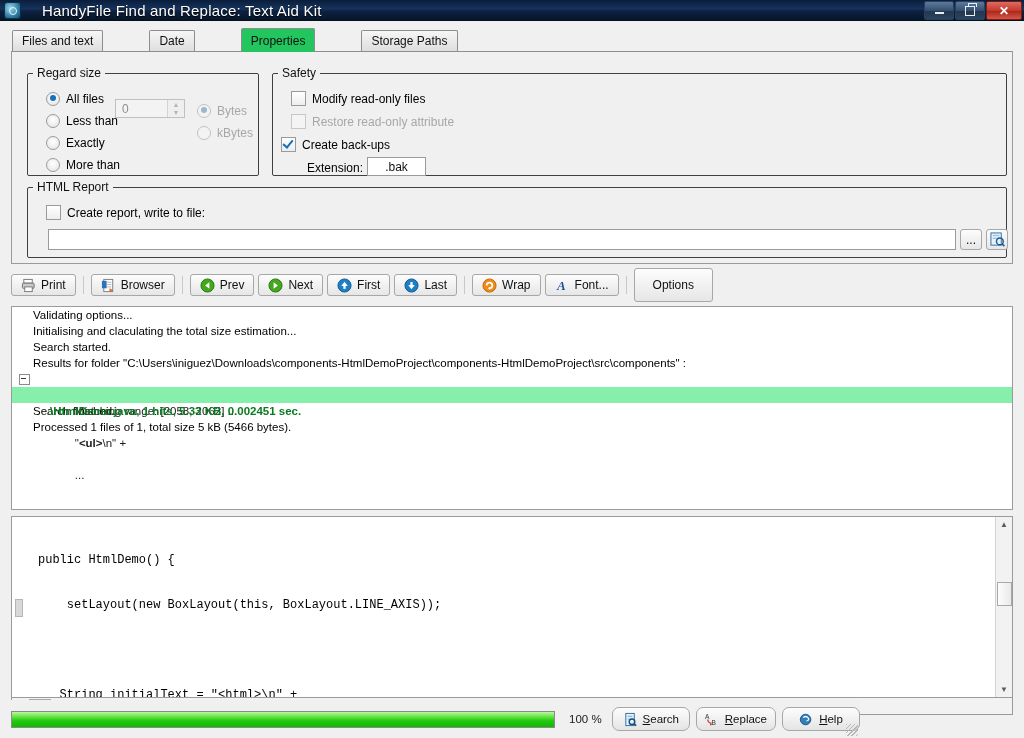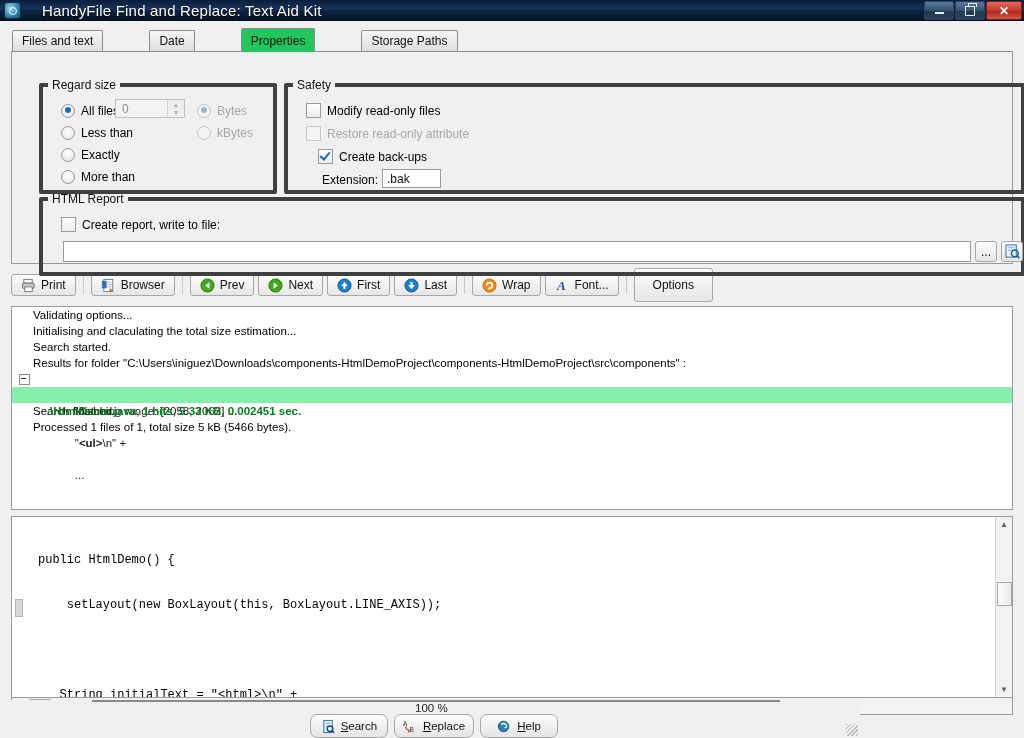--- a/index.html
+++ b/index.html
@@ -64,22 +64,22 @@
     border-color:#8d8d8d;margin-bottom:-1px;
   }
 
   
   .panel{
     margin:0 11px;background:#f0f0f0;
     border:1px solid #9a9a9a;border-top:1px solid #8d8d8d;
     height:213px;position:relative;box-sizing:border-box;
   }
   fieldset.grp{
-    position:absolute;border:4px solid #404040;border-radius:2px;
-    margin:16px;padding:0;background:transparent;
+    position:absolute;border:1px solid #404040;border-radius:2px;
+    margin:4px;padding:0;background:transparent;
   }
   fieldset.grp > legend{
     font-size:12px;padding:0 4px;margin-left:5px;color:#111;
   }
   .radio,.checkbox{display:flex;align-items:center;position:absolute;font-size:12px;}
   .rdo{
     width:12px;height:12px;border-radius:50%;flex:none;
     border:1px solid #9a9a9a;margin-right:6px;
     background:radial-gradient(circle at 50% 40%,#ffffff,#e2e2e2);
   }
@@ -105,21 +105,21 @@
   }
   .spin .val{padding-left:6px;color:#8f8f8f;font-size:12px;flex:1;}
   .spin .arrows{
     width:16px;height:100%;border-left:1px solid #d3d3d3;
     display:flex;flex-direction:column;background:#efefef;
   }
   .spin .arrows span{flex:1;display:flex;align-items:center;justify-content:center;color:#b5b5b5;font-size:7px;}
   .txtbox{
     border:1px solid #9a9a9a;background:#fff;height:19px;
     box-sizing:border-box;font-size:12px;padding:0 4px;line-height:17px;
-    font-family:"Liberation Sans",sans-serif;color:#111;
+    font-family:"Liberation Sans",sans-serif;color:#111;text-align:center;
   }
   .lbl{position:absolute;font-size:12px;}
 
   
   .toolbar{
     margin:9px 11px 0 11px;display:flex;align-items:center;height:24px;gap:4px;
   }
   .tbtn{
     height:22px;border:1px solid #a7a7a7;border-radius:3px;
     background:linear-gradient(to bottom,#fdfdfd,#e6e6e6);
@@ -176,21 +176,21 @@
   }
   .hthumb{width:20px;height:12px;margin-left:2px;border:1px solid #a8a8a8;background:linear-gradient(to bottom,#fdfdfd,#e9e9e9);}
   .leftnub{
     position:absolute;left:3px;top:82px;width:6px;height:16px;
     background:#d9d9d9;border:1px solid #b5b5b5;
   }
 
   
   .statusbar{
     position:absolute;left:0;bottom:0;width:860px;height:38px;
-    display:flex;align-items:center;background:#f0f0f0;flex-direction:column;
+    display:flex;align-items:center;background:#f0f0f0;
   }
   .progress{
     margin-left:11px;width:688px;height:17px;border:1px solid #8a8a8a;
     background:#fff;position:relative;overflow:hidden;box-sizing:border-box;
   }
   .progress .fill{
     height:100%;background:linear-gradient(to bottom,#bdf5a4 0%,#6ee64a 28%,#21c810 60%,#13b706 100%);
   }
   .pct{margin-left:14px;font-size:11.5px;color:#222;width:44px;}
   .actions{display:flex;gap:6px;margin-left:8px;}
@@ -272,21 +272,21 @@
   <fieldset class="grp" style="left:256px;top:10px;width:733px;height:108px;">
     <legend>Safety</legend>
     <div class="checkbox" style="left:18px;top:11px;">
       <span class="chk"></span>
       <span>Modify read-only files</span>
     </div>
     <div class="checkbox" style="left:18px;top:34px;">
       <span class="chk dis"></span>
       <span class="dim">Restore read-only attribute</span>
     </div>
-    <div class="checkbox" style="left:30px;top:57px;">
+    <div class="checkbox" style="left:8px;top:57px;">
       <span class="chk on"></span>
       <span>Create back-ups</span>
     </div>
     <span class="lbl" style="left:34px;top:81px;">Extension:</span>
     <input class="txtbox" style="position: absolute; left: 94px; top: 77px; width: 59px;" value=".bak">
   </fieldset>
 
   <fieldset class="grp" style="left:11px;top:124px;width:978px;height:76px;">
     <legend>HTML Report</legend>
     <div class="checkbox" style="left:18px;top:11px;">

